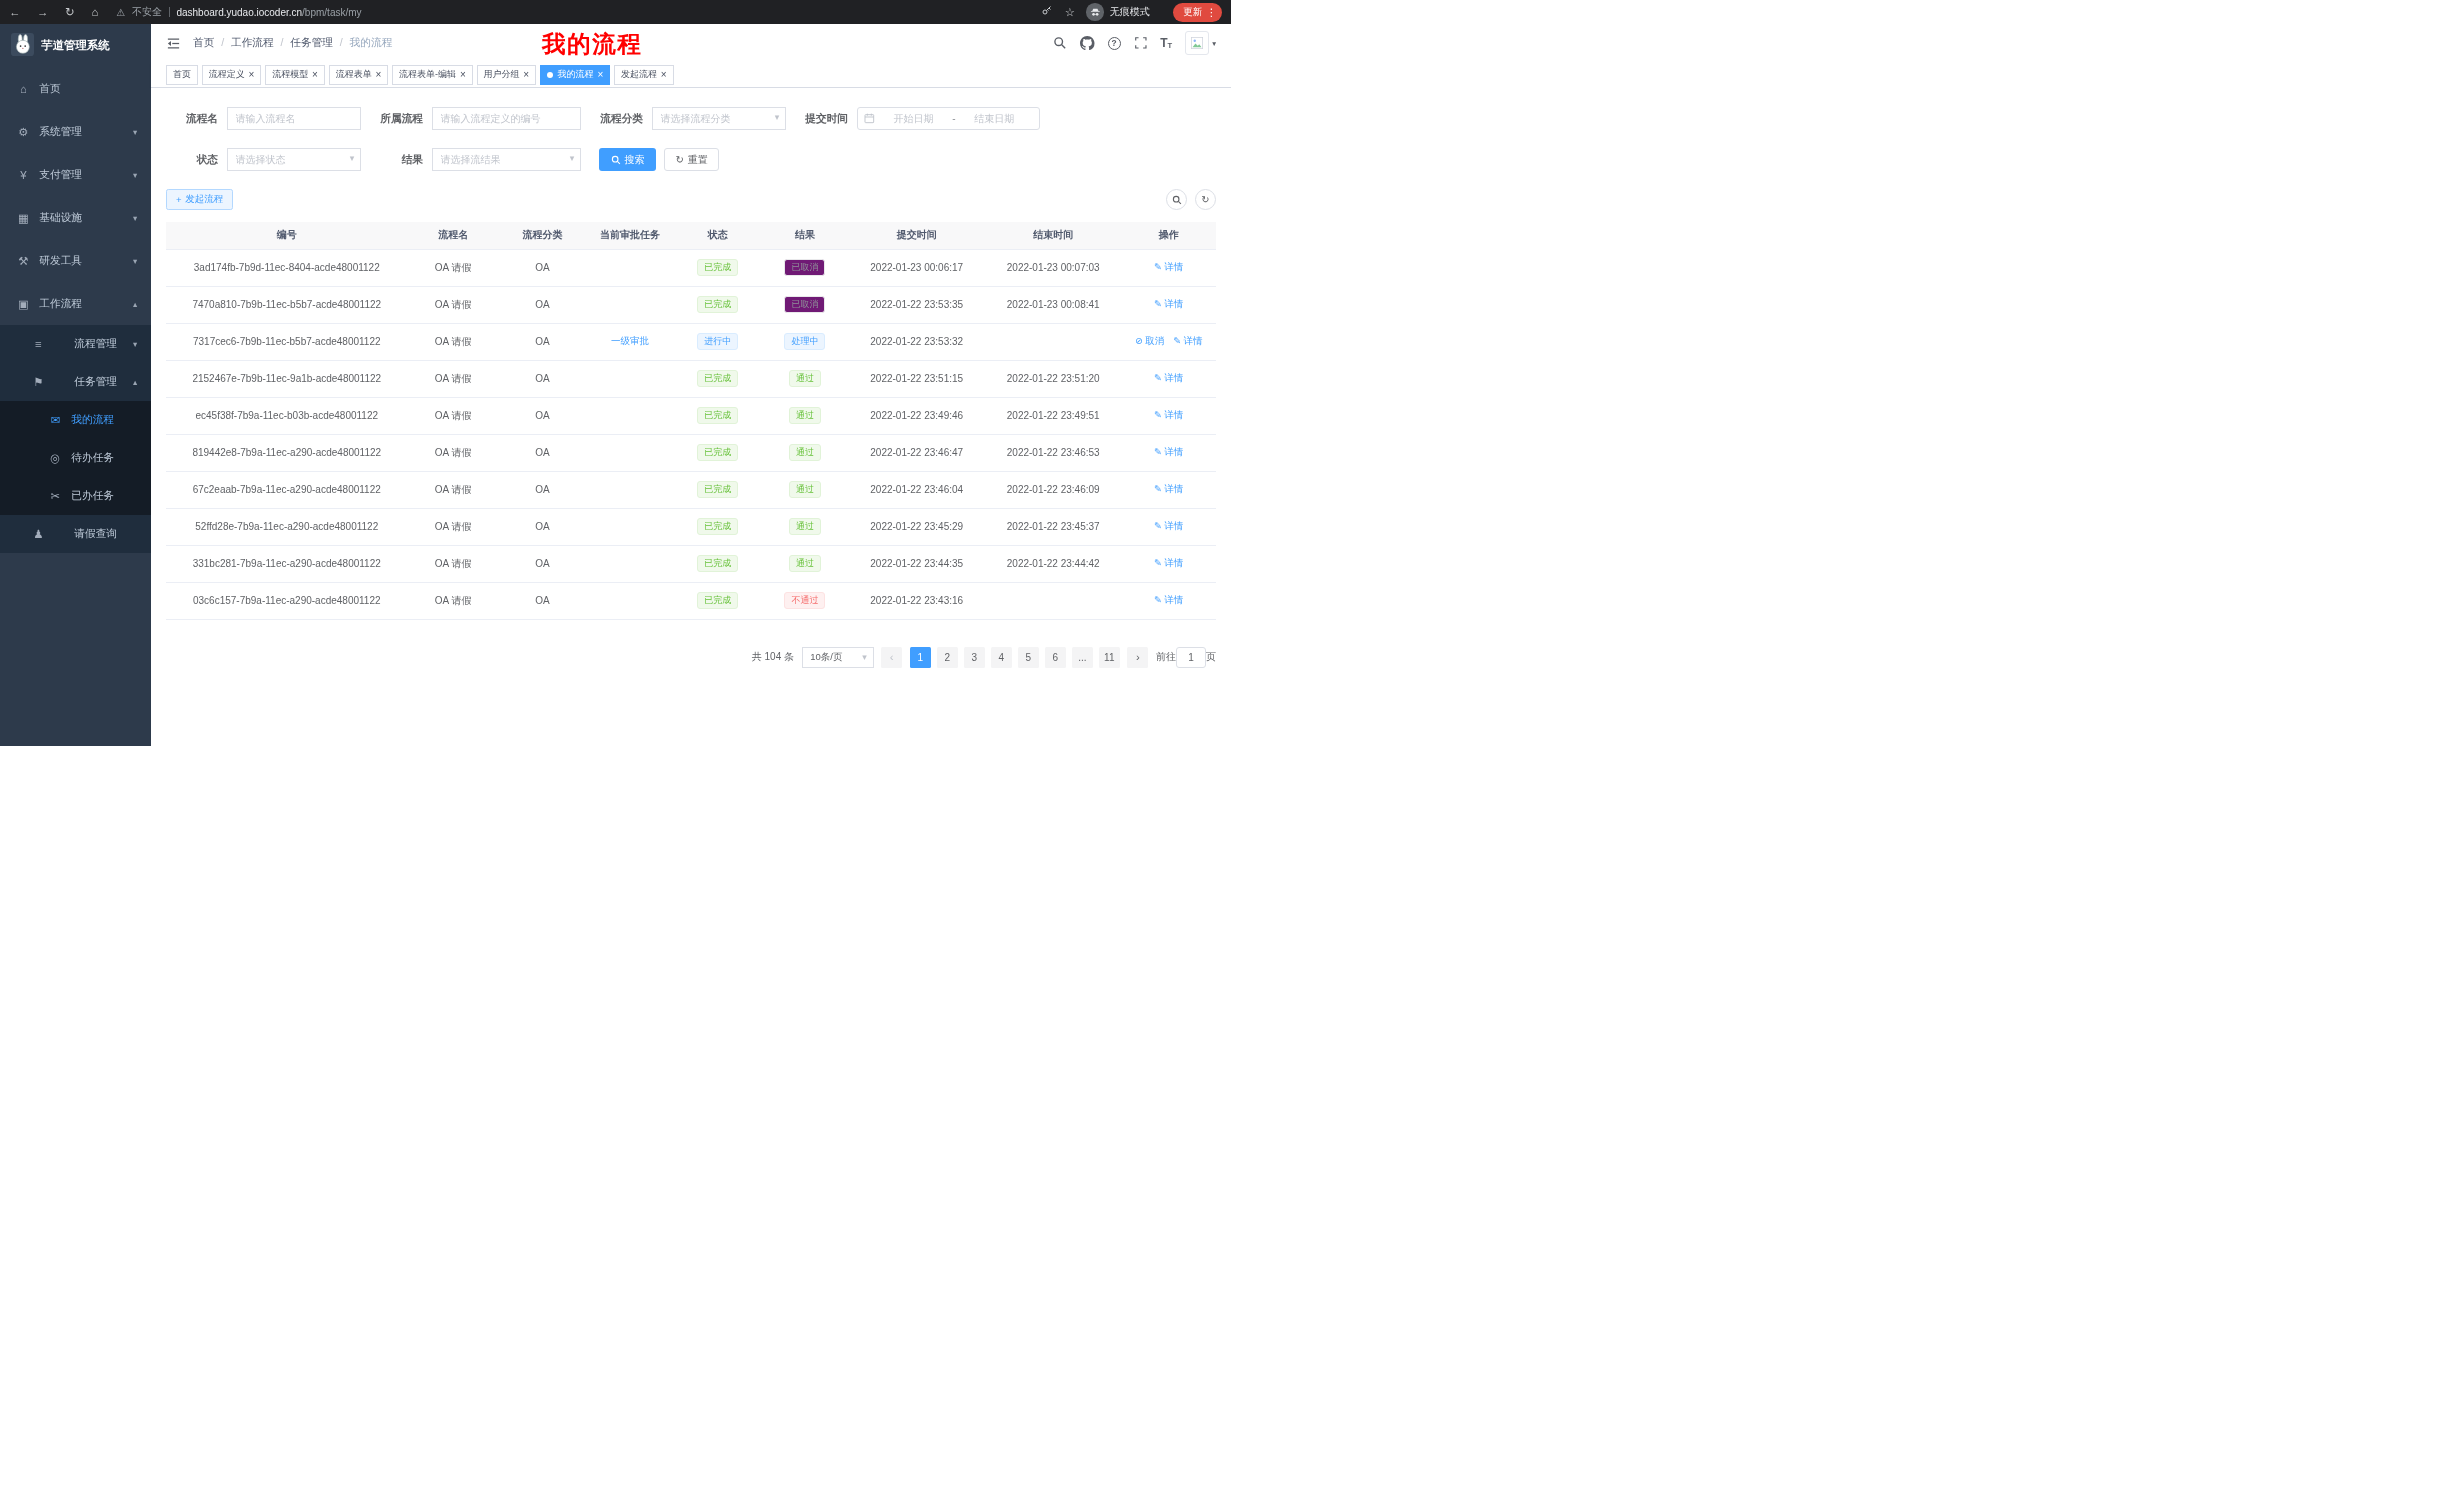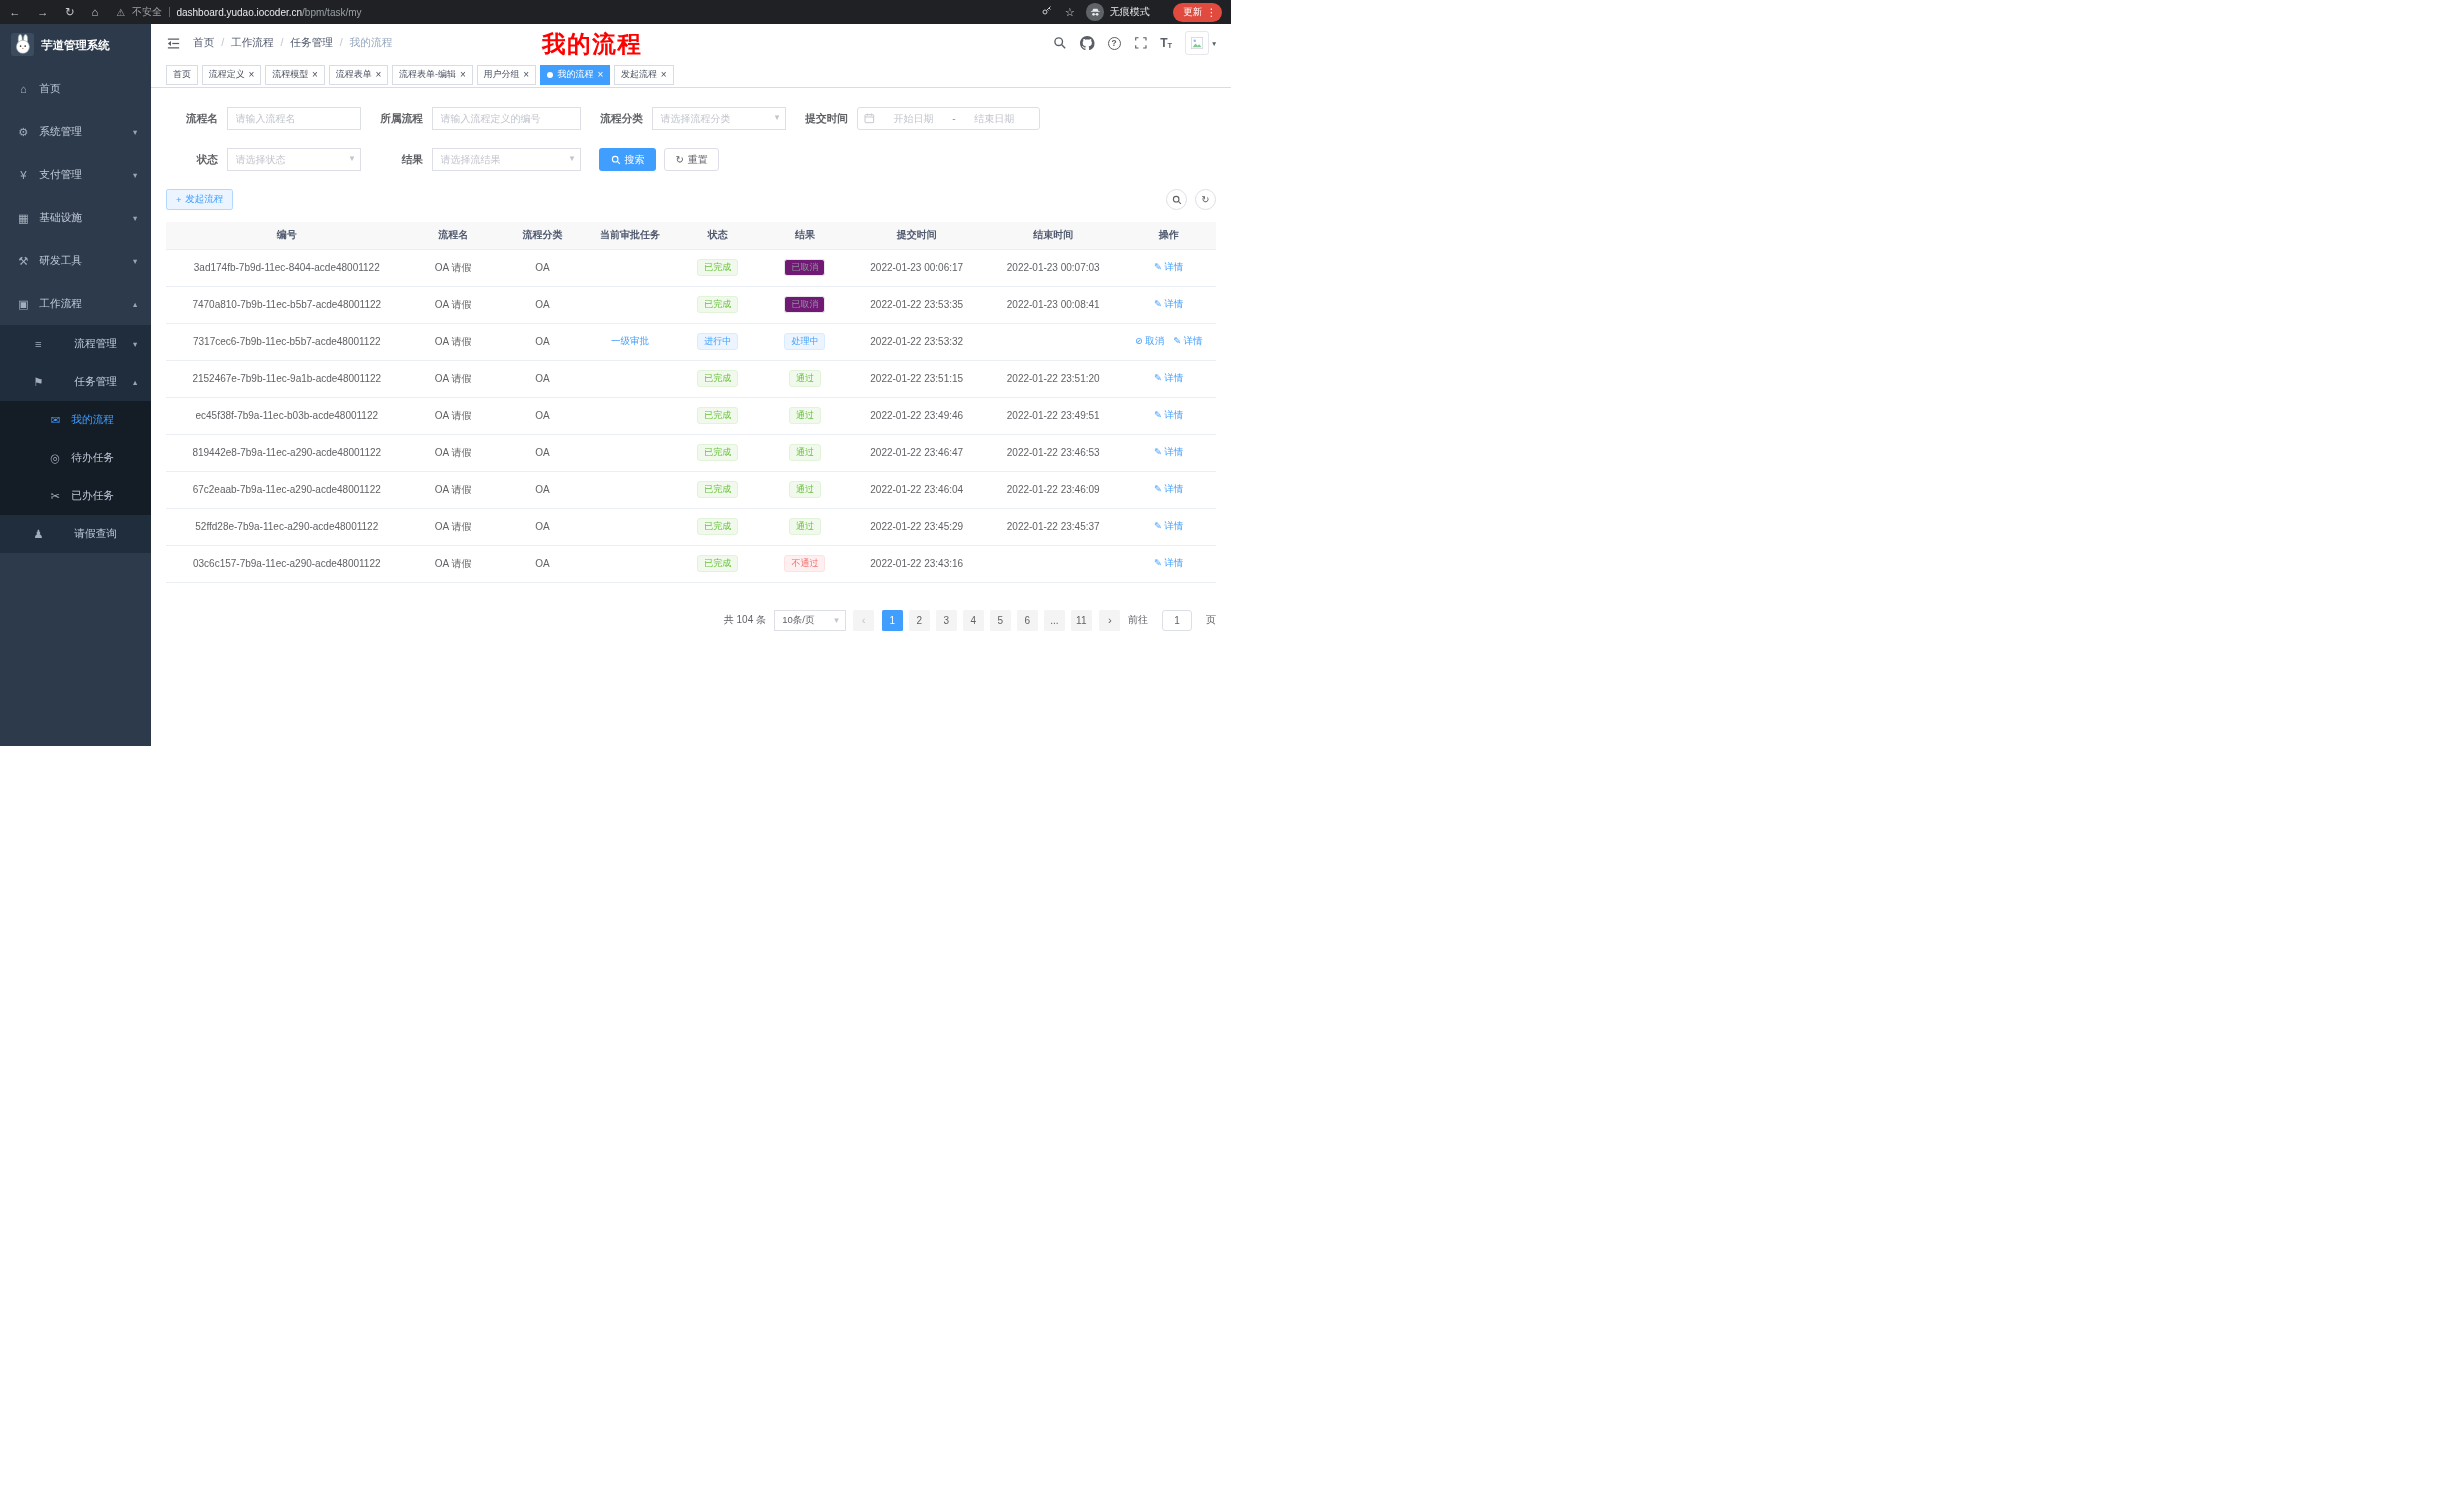--- a/index.html
+++ b/index.html
@@ -147,21 +147,21 @@
   .size-select { width:72px; height:21px; }
   .size-select .f-input { font-size:9.5px; display:flex; align-items:center; height:21px; }
   .pages { display:flex; gap:6px; }
   .pager { min-width:21px; height:21px; border-radius:1.5px; background:#f4f4f5; color:#606266;
     display:flex; align-items:center; justify-content:center; font-size:10px; cursor:pointer;
     border:none; padding:0 3.8px; }
   .pager[data-active="true"] { background:#409eff; color:#fff; }
   .pager-prev::before { content:"‹"; font-size:11.4px; }
   .pager-prev { color:#c0c4cc; }
   .pager-next::before { content:"›"; font-size:11.4px; }
-  .jump { display:flex; align-items:center; gap:14px; }
+  .jump { display:flex; align-items:center; gap:0; }
   .jump-input { width:30px; height:21px; border:0.8px solid #dcdfe6; border-radius:3px;
     text-align:center; font-size:10px; color:#606266; outline:none; }
 </style>
 </head>
 <body>
 
 <div class="chrome-bar">
   <div class="chrome-nav">
     <span>←</span>
     <span>→</span>
@@ -646,20 +646,42 @@
               <td>2022-01-22 23:45:29</td>
               <td>2022-01-22 23:45:37</td>
               <td>
                 <div class="ops">
 
                   <a class="link op-link op-detail">详情</a>
                 </div>
               </td>
             </tr>
 
+            <tr>
+              <td>331bc281-7b9a-11ec-a290-acde48001122</td>
+              <td>OA 请假</td>
+              <td>OA</td>
+              <td>
+                
+              </td>
+              <td>
+                <span class="tag" data-type="success">已完成</span>
+              </td>
+              <td>
+                <span class="tag" data-type="success">通过</span>
+              </td>
+              <td>2022-01-22 23:44:35</td>
+              <td>2022-01-22 23:44:42</td>
+              <td>
+                <div class="ops">
+
+                  <a class="link op-link op-detail">详情</a>
+                </div>
+              </td>
+            </tr>
 
             <tr>
               <td>03c6c157-7b9a-11ec-a290-acde48001122</td>
               <td>OA 请假</td>
               <td>OA</td>
               <td>
                 
               </td>
               <td>
                 <span class="tag" data-type="success">已完成</span>

